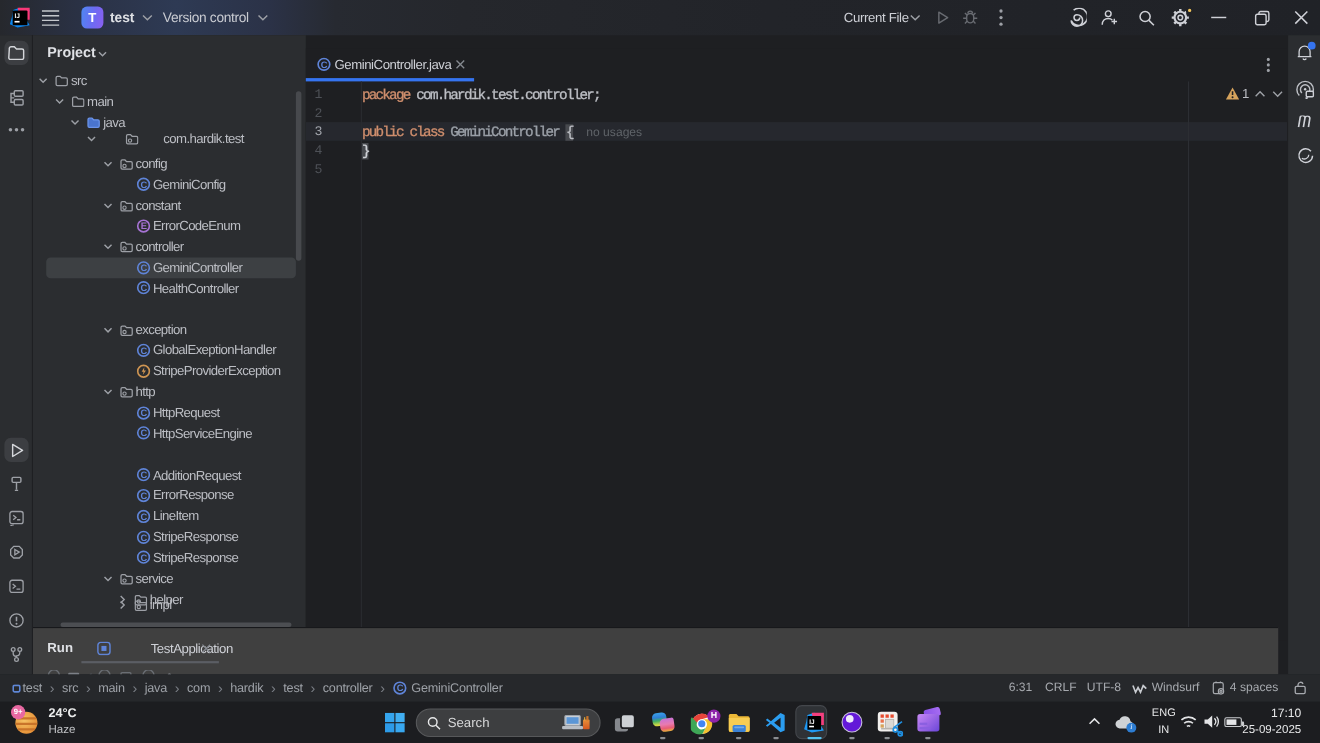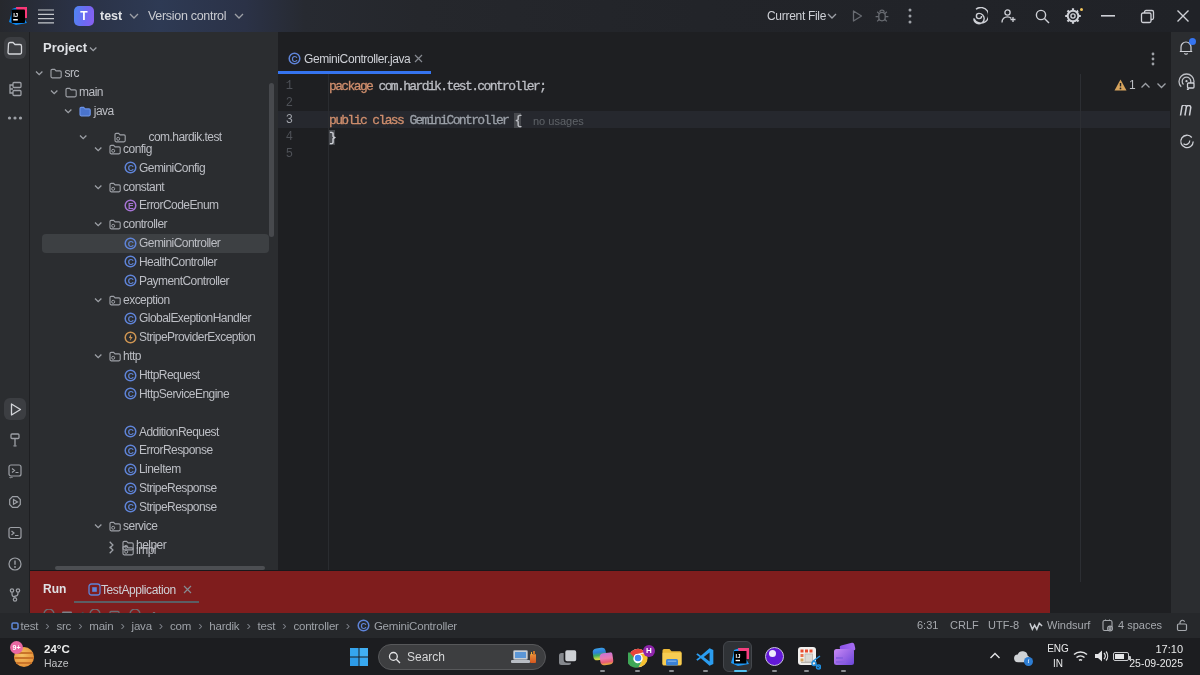--- a/index.html
+++ b/index.html
@@ -24,21 +24,21 @@
 
 #editor { position:absolute; top:32px; left:278px; width:892px; height:538px; background:#1e1f22;margin-top:12px; }
 #tabbar { position:absolute; top:0; left:0; width:892px; height:30px; }
 #tabline { position:absolute; top:27px; left:0; width:153px; height:3px; background:#3574f0; }
 #ed-area { position:absolute; top:30px; left:0; width:892px; height:508px; }
 .lnum { position:absolute; left:0; width:14px; text-align:right; font-size:12px; color:#4e5157; font-family:"Liberation Mono",monospace; letter-spacing:-1px;}
 .code { position:absolute; left:51px; font-family:"Liberation Mono",monospace; font-size:13px; letter-spacing:-1.62px; color:#bcbec4; white-space:pre; -webkit-text-stroke:0.3px currentColor; }
 #curline { position:absolute; top:37.4px; left:0; width:892px; height:17.1px; background:#26282e; }
 #marginguide { position:absolute; top:0; left:802px; width:1px; height:508px; background:#2c2e33; }
 
-#runpanel { position:absolute; top:570px; left:30px; width:1020px; height:43px; background:#7f1d1d; border-top:1px solid #17181b; }
+#runpanel { position:absolute; top:570px; left:30px; width:1132px; height:43px; background:#404040; border-top:1px solid #17181b; }
 
 #rightstrip { position:absolute; top:32px; left:1170px; width:30px; height:581px; background:#2b2d30; border-left:1px solid #1e1f22; }
 
 #statusbar { position:absolute; top:613px; left:0; width:1200px; height:25px; background:#26282b; font-size:11px; color:#9da1a7; }
 .bsep { color:#7a7e85; font-size:13px; line-height:10px; }
 
 #taskbar { position:absolute; top:638px; left:0; width:1200px; height:37px; background:#1c1d20; }
 .tbico { position:absolute; top:7px; width:24px; height:24px; }
 .tbdot { position:absolute; top:31.5px; width:5px; height:2px; border-radius:1px; background:#8b8e92; }
 </style>
@@ -273,21 +273,21 @@
       </div>
     <div class="trow" style="top:69.6px;padding-left:33.3px;">
         <svg width="10" height="10" viewBox="0 0 10 10">
           <use href="#chev-d"></use>
         </svg>
         <svg style="margin-left:6px" width="12" height="12" viewBox="0 0 12 12">
           <use href="#i-folderb"></use>
         </svg>
         <span class="tlbl">java</span>
       </div>
-    <div class="trow" style="top:95px;padding-left:48px;gap:20px;">
+    <div class="trow" style="top:84px;padding-left:48px;gap:20px;">
         <svg width="10" height="10" viewBox="0 0 10 10">
           <use href="#chev-d"></use>
         </svg>
         <svg style="margin-left:6px" width="12" height="12" viewBox="0 0 12 12">
           <use href="#i-pkg"></use>
         </svg>
         <span class="tlbl">com.hardik.test</span>
       </div>
     <div class="trow" style="top:107.3px;padding-left:62.6px;">
         <svg width="10" height="10" viewBox="0 0 10 10">
@@ -332,26 +332,20 @@
         <svg width="13" height="13" viewBox="0 0 13 13">
           <use href="#i-class"></use>
         </svg>
         <span class="tlbl">GeminiController</span>
       </div>
     <div class="trow" style="top:220.4px;padding-left:93.5px;">
         <svg width="13" height="13" viewBox="0 0 13 13">
           <use href="#i-class"></use>
         </svg>
         <span class="tlbl">HealthController</span>
-      </div>
-    <div class="trow" style="top:239.25px;padding-left:93.5px;">
-        <svg width="13" height="13" viewBox="0 0 13 13">
-          <use href="#i-class"></use>
-        </svg>
-        <span class="tlbl">PaymentController</span>
       </div>
     <div class="trow" style="top:258.1px;padding-left:62.6px;">
         <svg width="10" height="10" viewBox="0 0 10 10">
           <use href="#chev-d"></use>
         </svg>
         <svg style="margin-left:6px" width="12" height="12" viewBox="0 0 12 12">
           <use href="#i-pkg"></use>
         </svg>
         <span class="tlbl">exception</span>
       </div>
@@ -491,21 +485,21 @@
           <path d="M1.5 1.5 L5.5 5.5 L9.5 1.5"></path>
         </svg>
     </div>
   </div>
   <div id="runpanel">
     <div style="position:absolute;left:13px;top:11px;font-size:12px;font-weight:bold;color:#dfe1e5;">Run</div>
     <svg style="position:absolute;left:58px;top:12px;" width="13" height="13" viewBox="0 0 13 13" fill="none">
         <rect x="1" y="1" width="11" height="11" rx="2.5" stroke="#5f84d8" stroke-width="1.3"></rect>
         <rect x="4.2" y="4.2" width="4.6" height="4.6" fill="#5f84d8"></rect>
       </svg>
-    <div style="position:absolute;left:71px;top:12px;font-size:12px;letter-spacing:-0.4px;color:#ced0d6;">TestApplication</div>
+    <div style="position:absolute;left:71px;top:12px;font-size:12px;letter-spacing:-0.4px;color:#ced0d6;padding-left:36px;">TestApplication</div>
     <svg style="position:absolute;left:153px;top:14px;" width="9" height="9" viewBox="0 0 9 9" stroke="#868a91" stroke-width="1.2">
         <path d="M1 1 L8 8 M8 1 L1 8"></path>
       </svg>
     <div style="position:absolute;left:44px;top:30px;width:125px;height:2px;background:#5b5e64;"></div>
 
     <svg style="position:absolute;left:12px;top:38px;" width="160" height="5" viewBox="0 0 160 5" fill="none" stroke="#6a6e74" stroke-width="1.3">
       <path d="M2 5 a5 5 0 0 1 10 0"></path>
       <rect x="20" y="2.5" width="10" height="4" rx="1" fill="#7d8188" stroke="none"></rect>
       <path d="M40 6 V5 a1.5 1.5 0 0 1 1.5 -1.5" stroke="#4a4d52"></path>
       <path d="M48 5 a5 5 0 0 1 10 0"></path>

